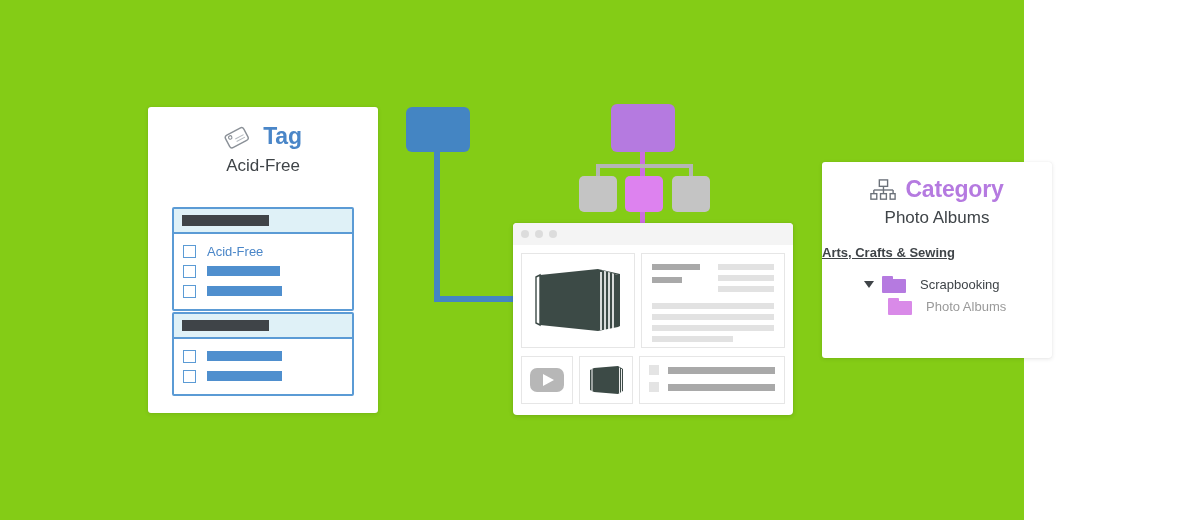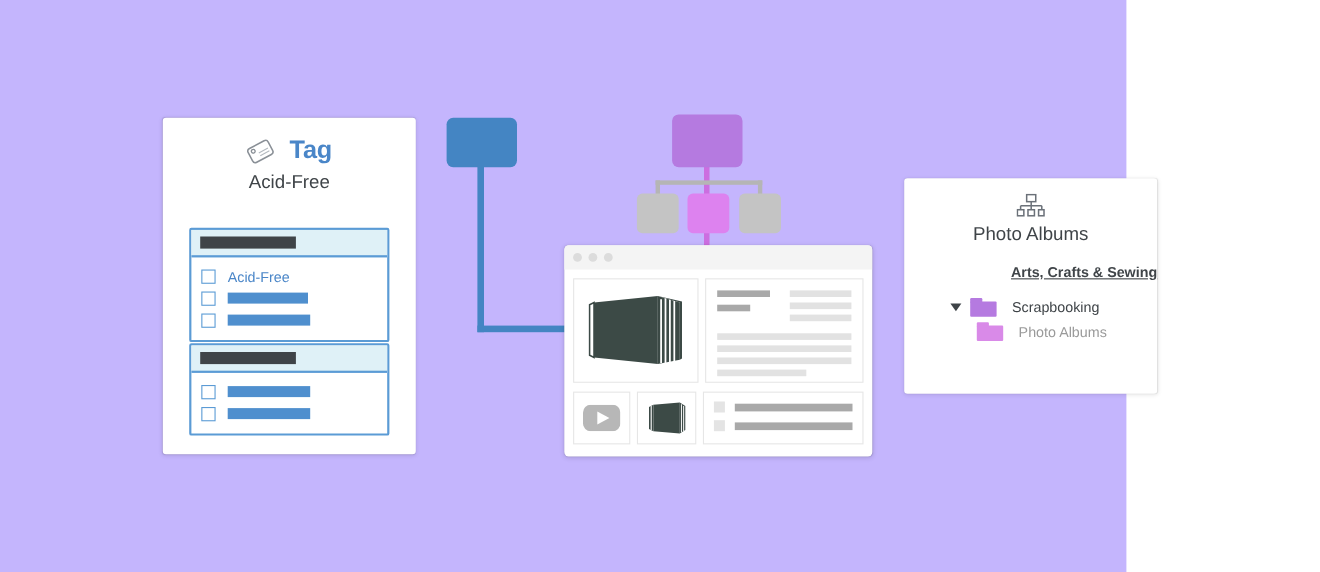--- a/index.html
+++ b/index.html
@@ -2,21 +2,21 @@
 <html><head>
 <meta charset="utf-8">
 <style>
   * { box-sizing: border-box; margin: 0; padding: 0; }
   html, body {
     width: 1200px; height: 520px;
     background: #ffffff;
     font-family: "Liberation Sans", sans-serif;
     overflow: hidden;
   }
-  #stage { position: relative; width: 1024px; height: 520px; background: #c4b5fd; }
+  #stage { position: relative; width: 1024px; height: 520px; background: #84cc16; }
 
   
   .card {
     position: absolute;
     background: #ffffff;
     border-radius: 3px;
     box-shadow: 0 1px 4px rgba(0,0,0,0.10), 0 0 1px rgba(0,0,0,0.10);
   }
 
   
@@ -123,21 +123,21 @@
   .txt-right { flex: 1; }
   .listrow { display: flex; align-items: center; gap: 9px; margin-bottom: 7px; }
   .listsq { width: 10px; height: 10px; background: #e4e4e4; flex: none; }
   .listbar { height: 7px; background: #a9a9a9; }
 
   
   #cat-card { left: 822px; top: 162px; width: 230px; height: 196px; }
   #cat-card .head-title { color: #b57ae0; }
   .cat-icon { width: 26px; height: 22px; display:block; }
   .cat-breadcrumb {
-    margin-top: 17px; text-align: right;
+    margin-top: 17px; text-align: left;
     font-size: 13px; font-weight: bold; color: #3f4448;
     text-decoration: underline;
   }
   .cat-tree { margin-top: 13px; padding-left: 42px; }
   .tree-row { display: flex; align-items: center; height: 22px; }
   .caret {
     width: 0; height: 0; border-left: 5px solid transparent;
     border-right: 5px solid transparent; border-top: 7px solid #3f4448;
     margin-right: 8px; flex: none;
   }
@@ -317,20 +317,21 @@
             <line x1="14.5" y1="8" x2="14.5" y2="12" stroke="#6b7179" stroke-width="1.5"></line>
             <line x1="4" y1="12" x2="25" y2="12" stroke="#6b7179" stroke-width="1.5"></line>
             <line x1="4" y1="12" x2="4" y2="16" stroke="#6b7179" stroke-width="1.5"></line>
             <line x1="14.5" y1="12" x2="14.5" y2="16" stroke="#6b7179" stroke-width="1.5"></line>
             <line x1="25" y1="12" x2="25" y2="16" stroke="#6b7179" stroke-width="1.5"></line>
             <rect x="0.8" y="16" width="6.4" height="6" fill="none" stroke="#6b7179" stroke-width="1.5"></rect>
             <rect x="11.3" y="16" width="6.4" height="6" fill="none" stroke="#6b7179" stroke-width="1.5"></rect>
             <rect x="21.8" y="16" width="5.4" height="6" fill="none" stroke="#6b7179" stroke-width="1.5"></rect>
           </svg>
         </span>
+        <span class="head-title">Category</span>
       </div>
       <div class="head-sub">Photo Albums</div>
     </div>
 
     <div class="cat-breadcrumb">Arts, Crafts &amp; Sewing</div>
 
     <div class="cat-tree">
       <div class="tree-row">
         <span class="caret"></span>
         <span class="folder">

